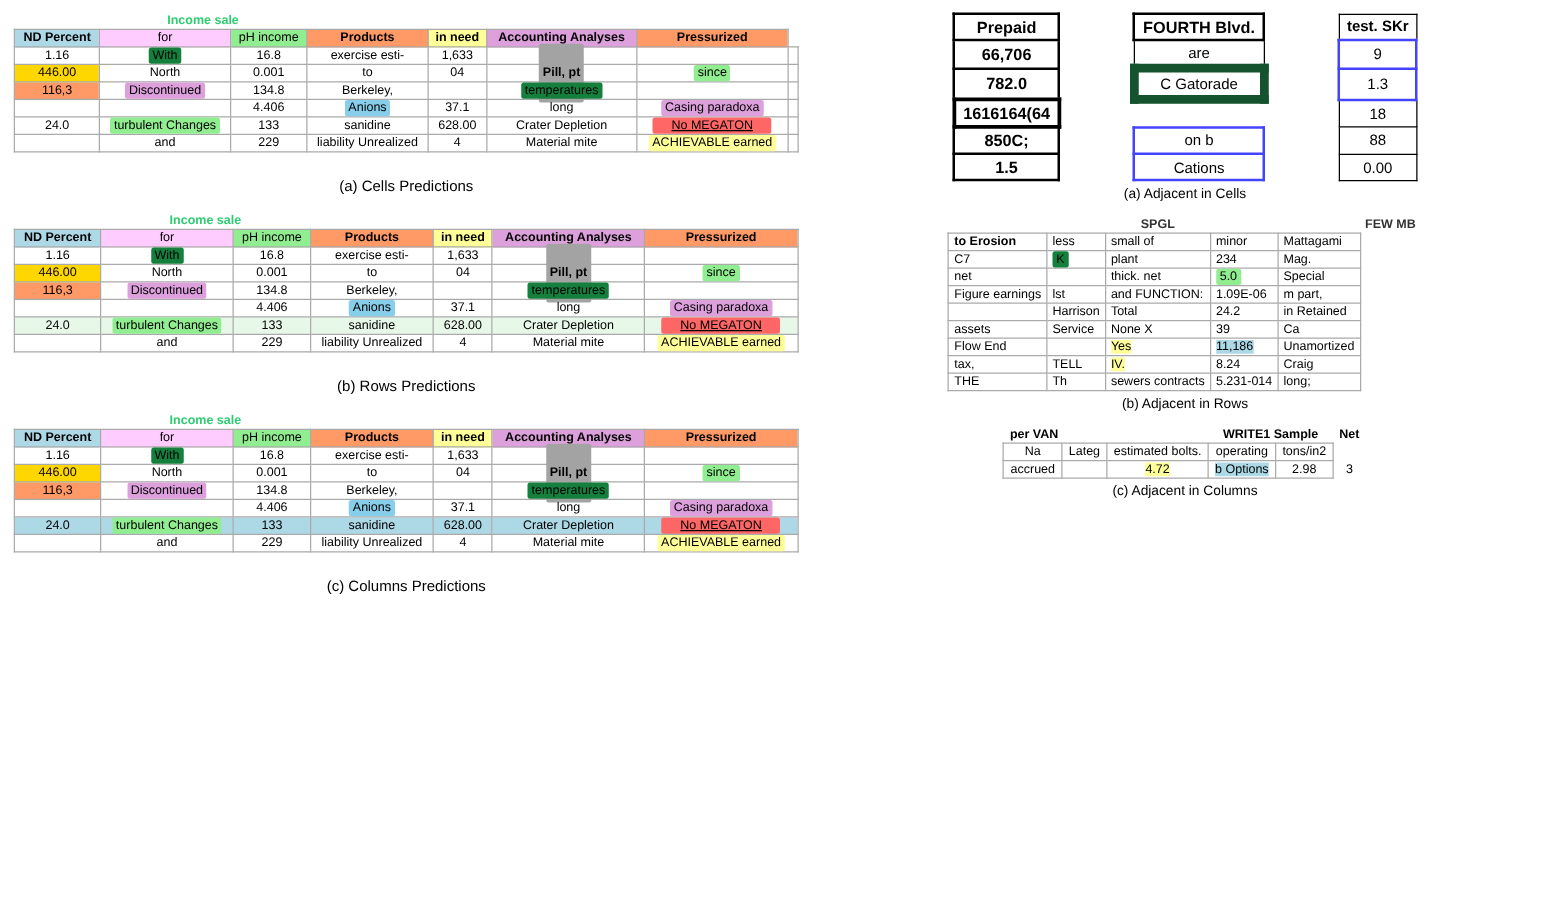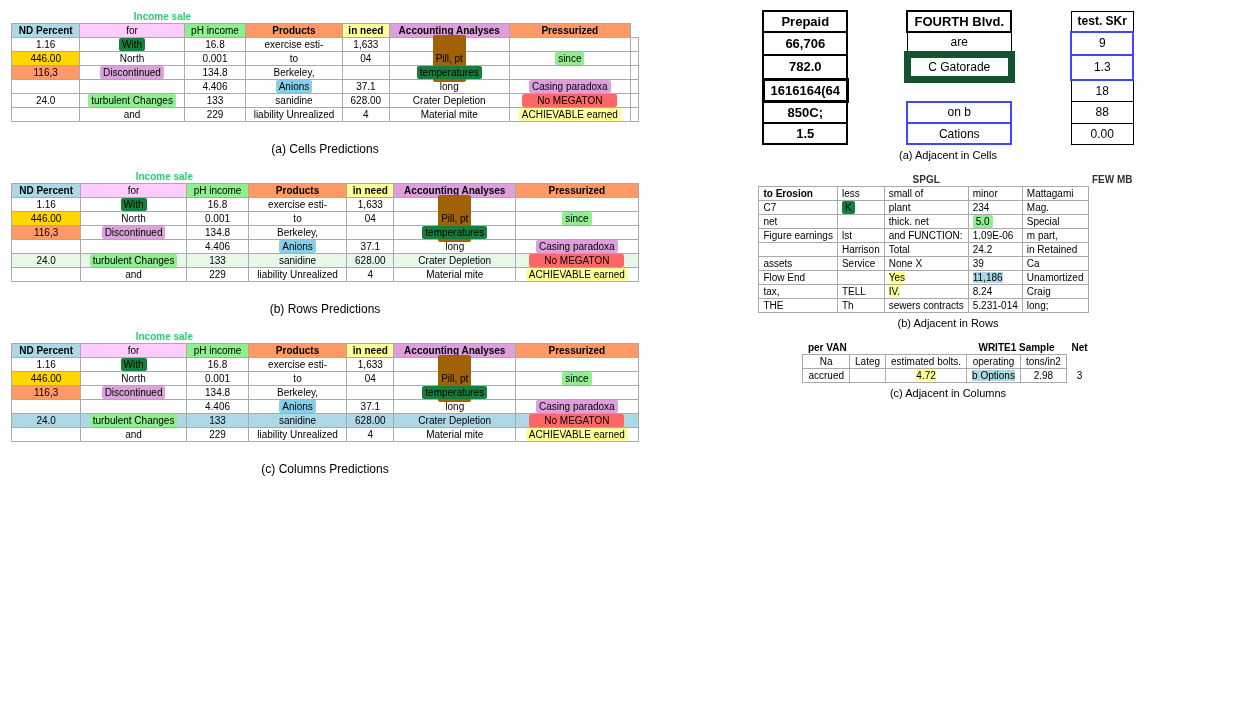--- a/index.html
+++ b/index.html
@@ -39,24 +39,24 @@
       font-size: 10px;
     }
     .pred-table td, .pred-table th {
       border: 1px solid #aaa;
       padding: 1px 3px;
       white-space: nowrap;
       text-align: center;
     }
     .tag-green { background: #90ee90; color: #000; padding: 1px 3px; border-radius: 2px; }
     .tag-blue { background: #15803d; color: #000; padding: 1px 3px; border-radius: 2px; }
-    .tag-pink { background: #a16207; color: #000; padding: 18px 3px; border-radius: 2px; }
+    .tag-pink { background: #a3a3a3; color: #000; padding: 18px 3px; border-radius: 2px; font-weight: bold; }
     .tag-purple { background: #dda0dd; color: #000; padding: 1px 3px; border-radius: 2px; }
     .tag-yellow { background: #ffff99; color: #000; padding: 1px 3px; border-radius: 2px; }
-    .tag-red { background: #ff6666; color: #000; padding: 1px 15px; border-radius: 2px; }
+    .tag-red { background: #ff6666; color: #000; padding: 1px 15px; border-radius: 2px; text-decoration: underline; }
     .tag-ltblue { background: #87ceeb; color: #000; padding: 1px 3px; border-radius: 2px; }
 
     
     .right-section {
       margin-bottom: 8px;
     }
     .right-section .caption {
       text-align: center;
       font-size: 11px;
       margin: 4px 0;

